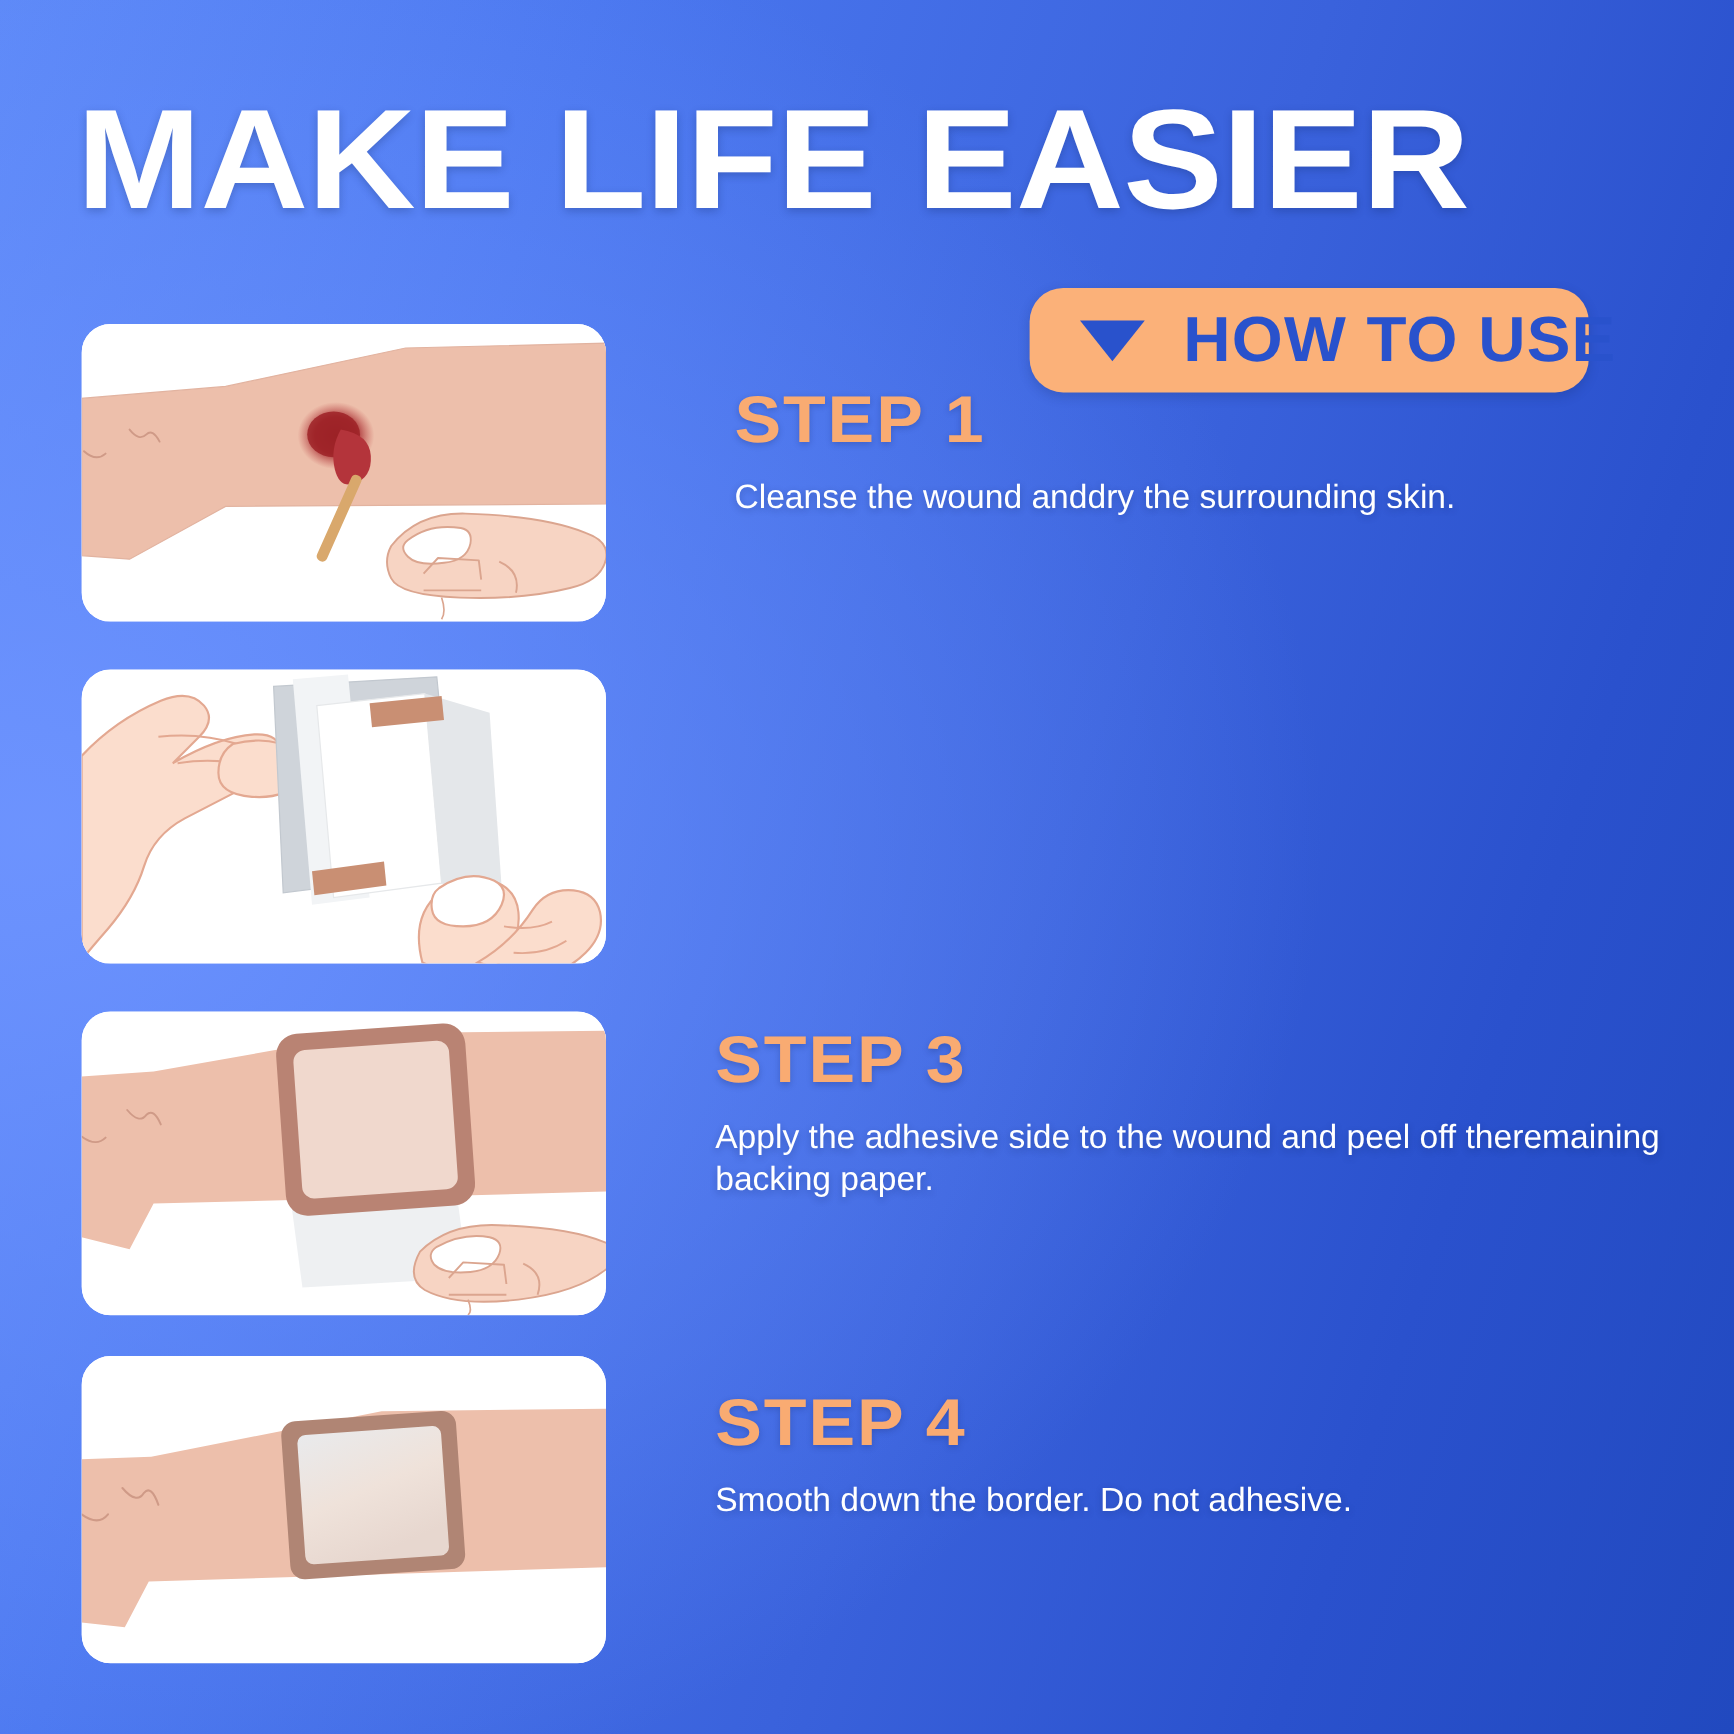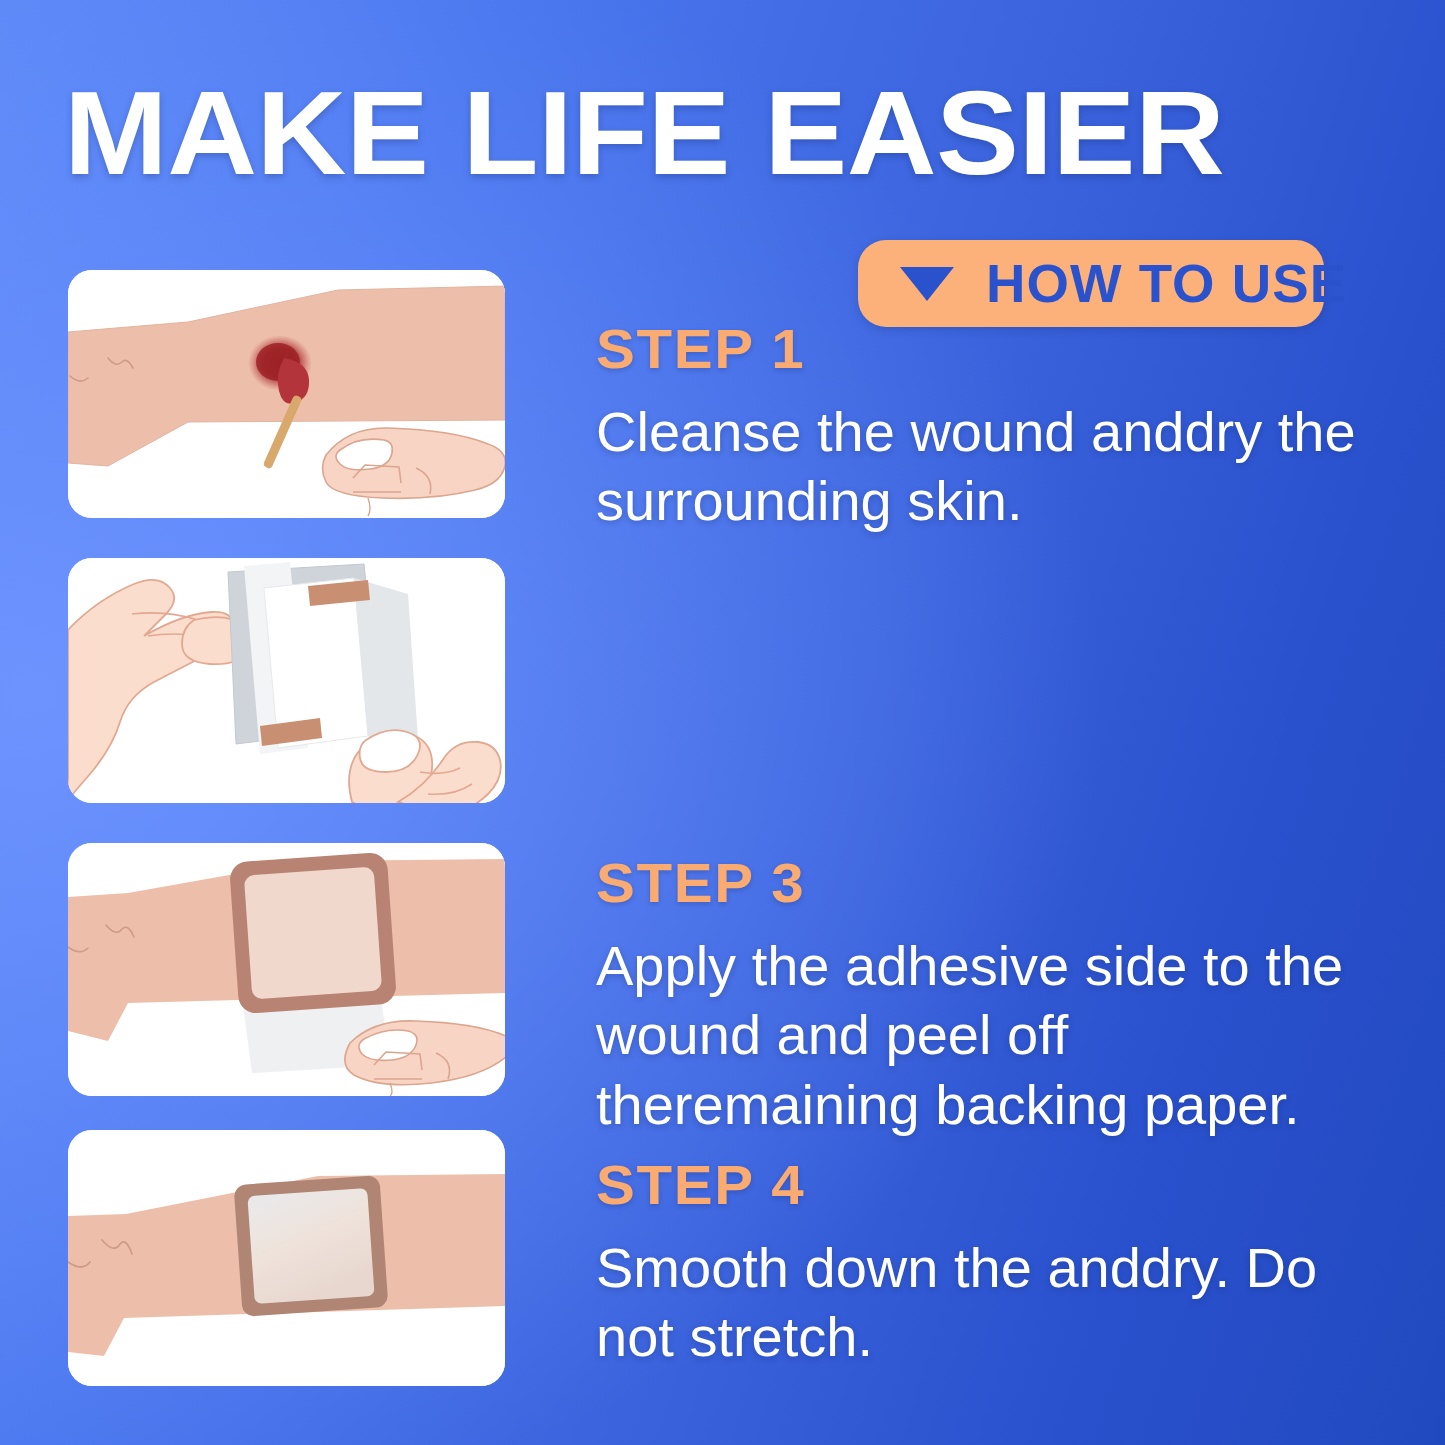--- a/index.html
+++ b/index.html
@@ -68,26 +68,26 @@
     font-size:55px;
     letter-spacing:1.5px;
     line-height:1.0;
     transform:scaleX(1.06);
     transform-origin:left top;
     margin-bottom:20px;
     text-shadow:0 2px 5px rgba(15,35,95,0.25);
   }
   .step .body{
     color:#ffffff;
-    font-size:56px;
+    font-size:28px;
     line-height:1.24;
     font-weight:400;
     text-shadow:0 2px 6px rgba(15,35,95,0.30);
   }
-  #step1{top:322px;}
+  #step1{top:322px;margin-left:16px;}
   #step2{top:587px;}
   #step3{top:856px;}
   #step4{top:1158px;}
 
   
   .card{
     position:absolute;left:68px;width:437px;
     background:#ffffff;
     border-radius:24px;
     overflow:hidden;
@@ -116,21 +116,21 @@
   </div>
 
 
   <div class="step" id="step3">
     <div class="label">STEP 3</div>
     <div class="body">Apply the adhesive side to the wound and peel off theremaining backing paper.</div>
   </div>
 
   <div class="step" id="step4">
     <div class="label">STEP 4</div>
-    <div class="body">Smooth down the anddry. Do not stretch.</div>
+    <div class="body">Smooth down the border. Do not adhesive.</div>
   </div>
 
   <div class="card" id="card1">
     <svg viewBox="0 0 437 248" preserveAspectRatio="none">
       <defs>
         <radialGradient id="woundG" cx="50%" cy="50%" r="50%">
           <stop offset="0%" stop-color="#8e1f24"></stop>
           <stop offset="55%" stop-color="#a42a2e" stop-opacity="0.92"></stop>
           <stop offset="100%" stop-color="#c24f4f" stop-opacity="0"></stop>
         </radialGradient>

